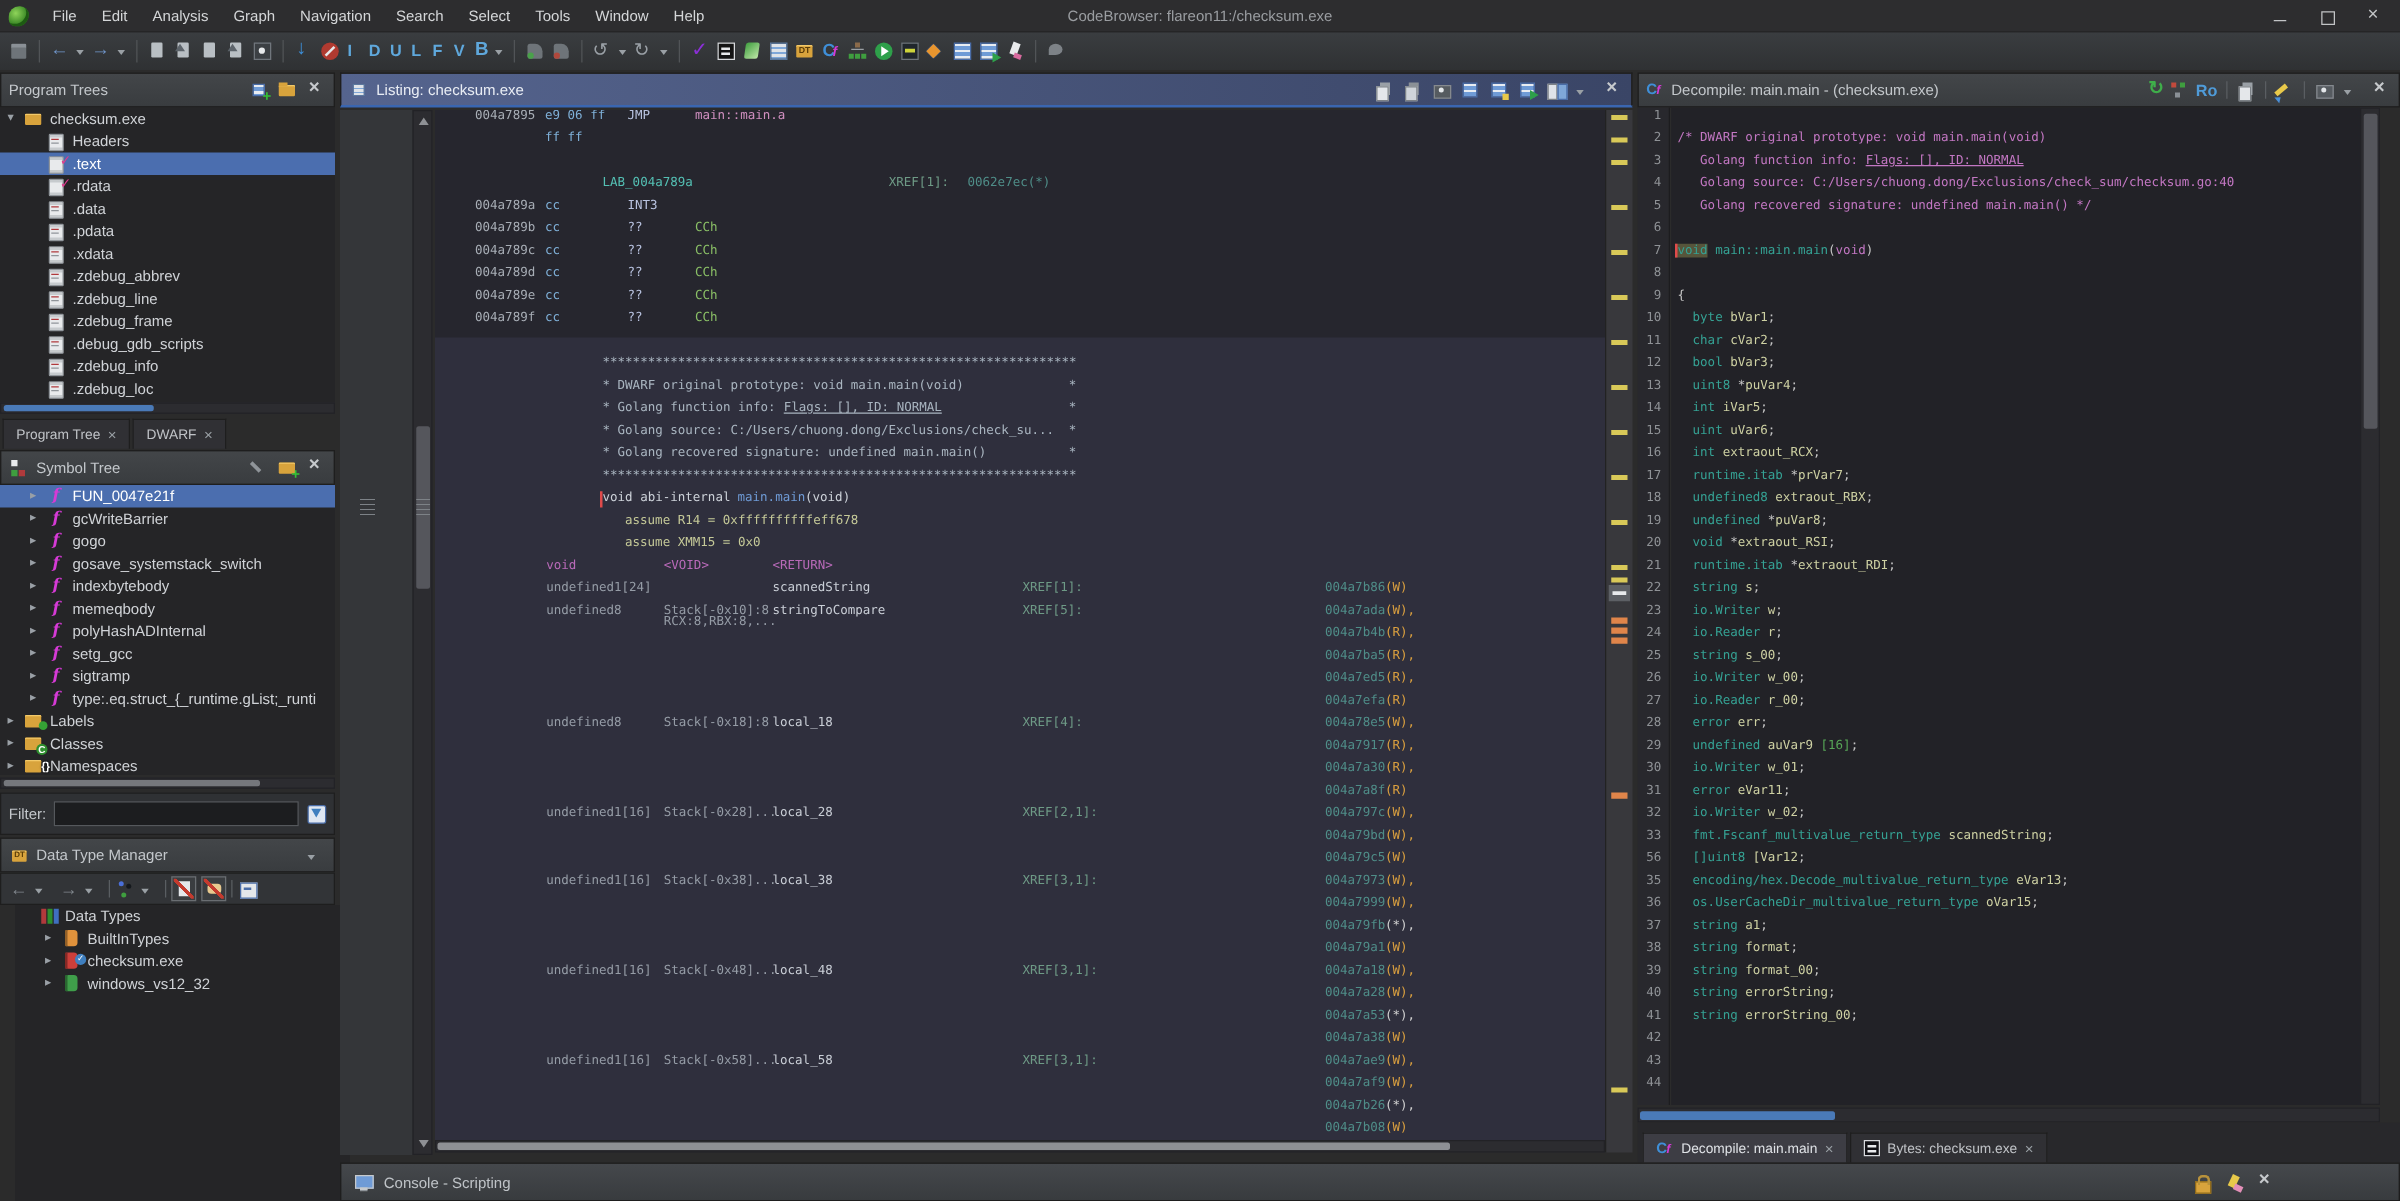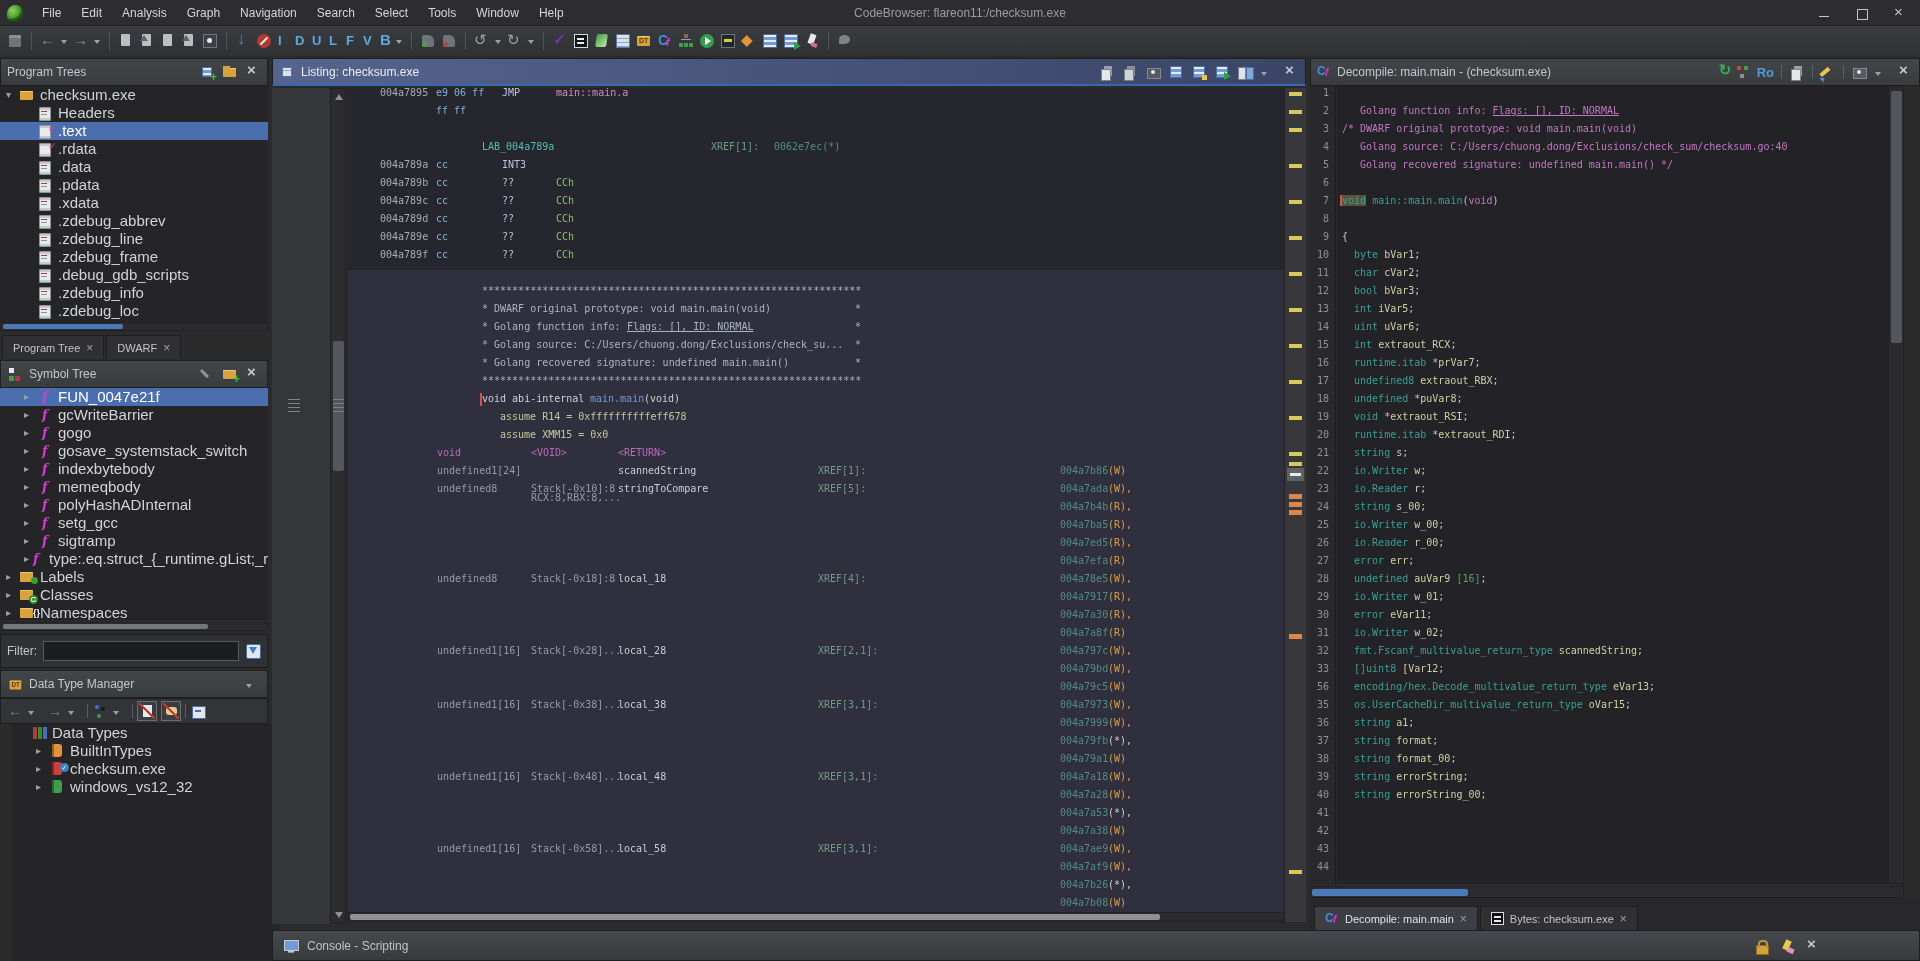--- a/index.html
+++ b/index.html
@@ -104,21 +104,21 @@
   [data-icon="no-page-icon"],[data-icon="no-hand-icon"]{border:1px solid #6a6e72;background:#3a3d40;width:20px;height:20px}
   [data-icon="no-page-icon"]::before{content:"";position:absolute;left:5px;top:3px;width:9px;height:12px;background:#e4e7ea}
   [data-icon="no-hand-icon"]::before{content:"";position:absolute;left:4px;top:5px;width:11px;height:8px;background:#e8c98f;border-radius:3px}
   [data-icon="no-page-icon"]::after,[data-icon="no-hand-icon"]::after{content:"";position:absolute;inset:1px;background:linear-gradient(45deg,transparent 44%,#c43a2e 44%,#c43a2e 56%,transparent 56%)}
   [data-icon="window-icon"]::before{content:"";position:absolute;left:2px;top:3px;width:12px;height:11px;background:#e4e7ea;border:1px solid #4a6da8}
   [data-icon="window-icon"]::after{content:"";position:absolute;left:5px;top:7px;width:6px;height:2px;background:#4a6da8}
   [data-icon="filter-apply-icon"]::before{content:"";position:absolute;left:1px;top:1px;width:13px;height:13px;background:#dfe7f2;border:1px solid #4a6da8;border-radius:2px}
   [data-icon="filter-apply-icon"]::after{content:"";position:absolute;left:4px;top:4px;border-top:7px solid #3f7fbf;border-left:4px solid transparent;border-right:4px solid transparent}
   
   .tree{position:absolute;background:#252527;overflow:hidden}
-  .trow{height:18px;line-height:18px;display:flex;align-items:center;color:#d0d3d7;font-size:15px;white-space:pre;padding-left:6px}
+  .trow{height:18px;line-height:18px;display:flex;align-items:center;color:#d0d3d7;font-size:12px;white-space:pre;padding-left:6px}
   .trow[data-sel="1"]{background:#4b6eaf;color:#fff}
   .trow[data-ind="1"]{padding-left:24px}
   .chev{width:14px;display:inline-block;color:#9aa0a6;font-family:"DejaVu Sans",sans-serif;font-size:10px}
   .trow[data-chev="c"] .chev::before{content:"▸"}
   .trow[data-chev="o"] .chev::before{content:"▾"}
   .ticon{width:16px;height:14px;display:inline-block;position:relative;margin-right:4px;flex:none}
   [data-icon="folder-icon"]::before{content:"";position:absolute;left:0;top:3px;width:13px;height:9px;background:#d8a33c;border-radius:1px;box-shadow:inset 0 1px 0 #f2c96a}
   [data-icon="page-icon"]::before,[data-icon="page-mod-icon"]::before{content:"";position:absolute;left:1px;top:1px;width:10px;height:12px;background:#e8eaec;border:1px solid #8f9499;box-shadow:inset 0 2px 0 #c6cacd,inset 0 -2px 0 #c6cacd}
   [data-icon="page-icon"]::after{content:"";position:absolute;left:3px;top:5px;width:6px;height:1px;background:#b03a3c;box-shadow:0 3px 0 #8f9499}
   [data-icon="page-mod-icon"]::after{content:"✓";position:absolute;right:-3px;top:-4px;color:#e03a8f;font-size:11px;font-weight:bold;font-family:"DejaVu Sans",sans-serif}
@@ -826,31 +826,32 @@
       <div class="dnum">42</div>
       <div class="dnum">43</div>
       <div class="dnum">44</div>
     </div>
 </div>
 
 <div style="position:absolute;left:1337px;top:86px;width:551px;height:798px;background:#222227;overflow:hidden">
   <div style="position:absolute;left:5px;top:-2px;width:540px">
 
   <div class="dline"></div>
+      <div class="dline"><span class="sg dcm">/* DWARF original prototype: void main.main(void)</span></div>
       <div class="dline"><span class="sg dcm">   Golang function info: </span><span class="sg dcmu">Flags: [], ID: NORMAL</span></div>
-      <div class="dline"><span class="sg dcm">/* DWARF original prototype: void main.main(void)</span></div>
       <div class="dline"><span class="sg dcm">   Golang source: C:/Users/chuong.dong/Exclusions/check_sum/checksum.go:40</span></div>
       <div class="dline"><span class="sg dcm">   Golang recovered signature: undefined main.main() */</span></div>
       <div class="dline"></div>
       <div class="dline"><span class="sg hl">void</span><span class="sg dpu"> </span><span class="sg dty">main::main.main</span><span class="sg dpu">(</span><span class="sg dcm">void</span><span class="sg dpu">)</span></div>
       <div class="dline"></div>
       <div class="dline"><span class="sg dpu">{</span></div>
       <div class="dline"><span class="sg dty">  byte</span><span class="sg dva"> bVar1</span><span class="sg dpu">;</span></div>
       <div class="dline"><span class="sg dty">  char</span><span class="sg dva"> cVar2</span><span class="sg dpu">;</span></div>
       <div class="dline"><span class="sg dty">  bool</span><span class="sg dva"> bVar3</span><span class="sg dpu">;</span></div>
+      <div class="dline"><span class="sg dty">  uint8</span><span class="sg dpu"> *</span><span class="sg dva">puVar4</span><span class="sg dpu">;</span></div>
       <div class="dline"><span class="sg dty">  int</span><span class="sg dva"> iVar5</span><span class="sg dpu">;</span></div>
       <div class="dline"><span class="sg dty">  uint</span><span class="sg dva"> uVar6</span><span class="sg dpu">;</span></div>
       <div class="dline"><span class="sg dty">  int</span><span class="sg dva"> extraout_RCX</span><span class="sg dpu">;</span></div>
       <div class="dline"><span class="sg dty">  runtime.itab</span><span class="sg dpu"> *</span><span class="sg dva">prVar7</span><span class="sg dpu">;</span></div>
       <div class="dline"><span class="sg dty">  undefined8</span><span class="sg dva"> extraout_RBX</span><span class="sg dpu">;</span></div>
       <div class="dline"><span class="sg dty">  undefined</span><span class="sg dpu"> *</span><span class="sg dva">puVar8</span><span class="sg dpu">;</span></div>
       <div class="dline"><span class="sg dty">  void</span><span class="sg dpu"> *</span><span class="sg dva">extraout_RSI</span><span class="sg dpu">;</span></div>
       <div class="dline"><span class="sg dty">  runtime.itab</span><span class="sg dpu"> *</span><span class="sg dva">extraout_RDI</span><span class="sg dpu">;</span></div>
       <div class="dline"><span class="sg dty">  string</span><span class="sg dva"> s</span><span class="sg dpu">;</span></div>
       <div class="dline"><span class="sg dty">  io.Writer</span><span class="sg dva"> w</span><span class="sg dpu">;</span></div>

